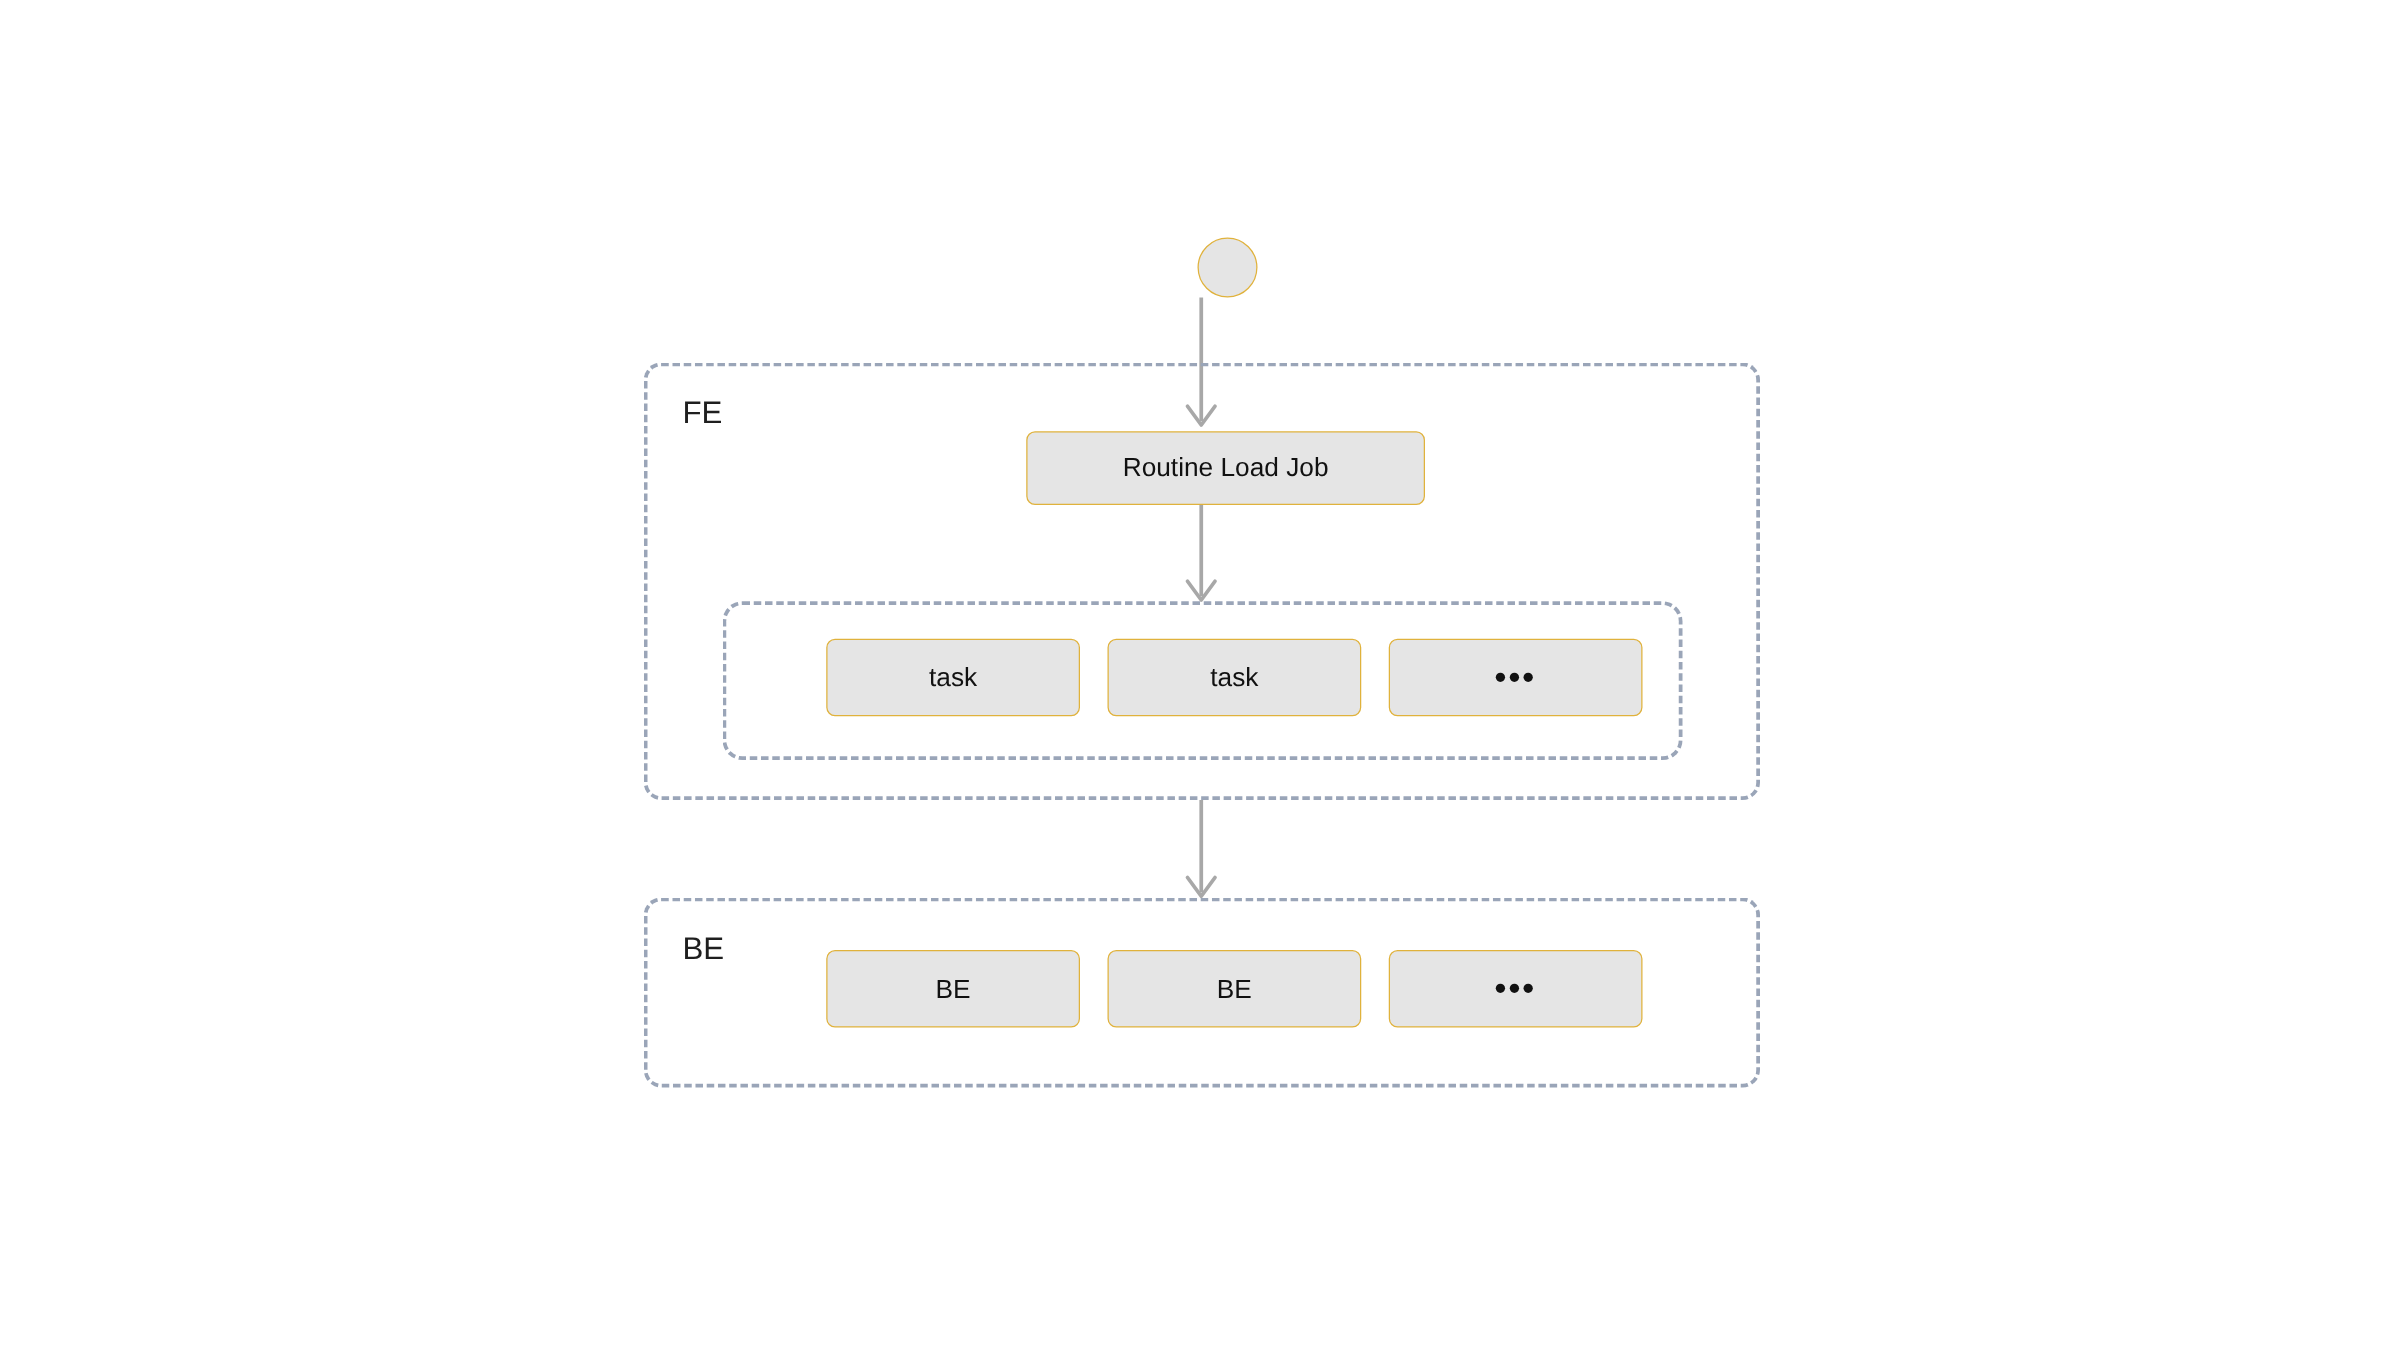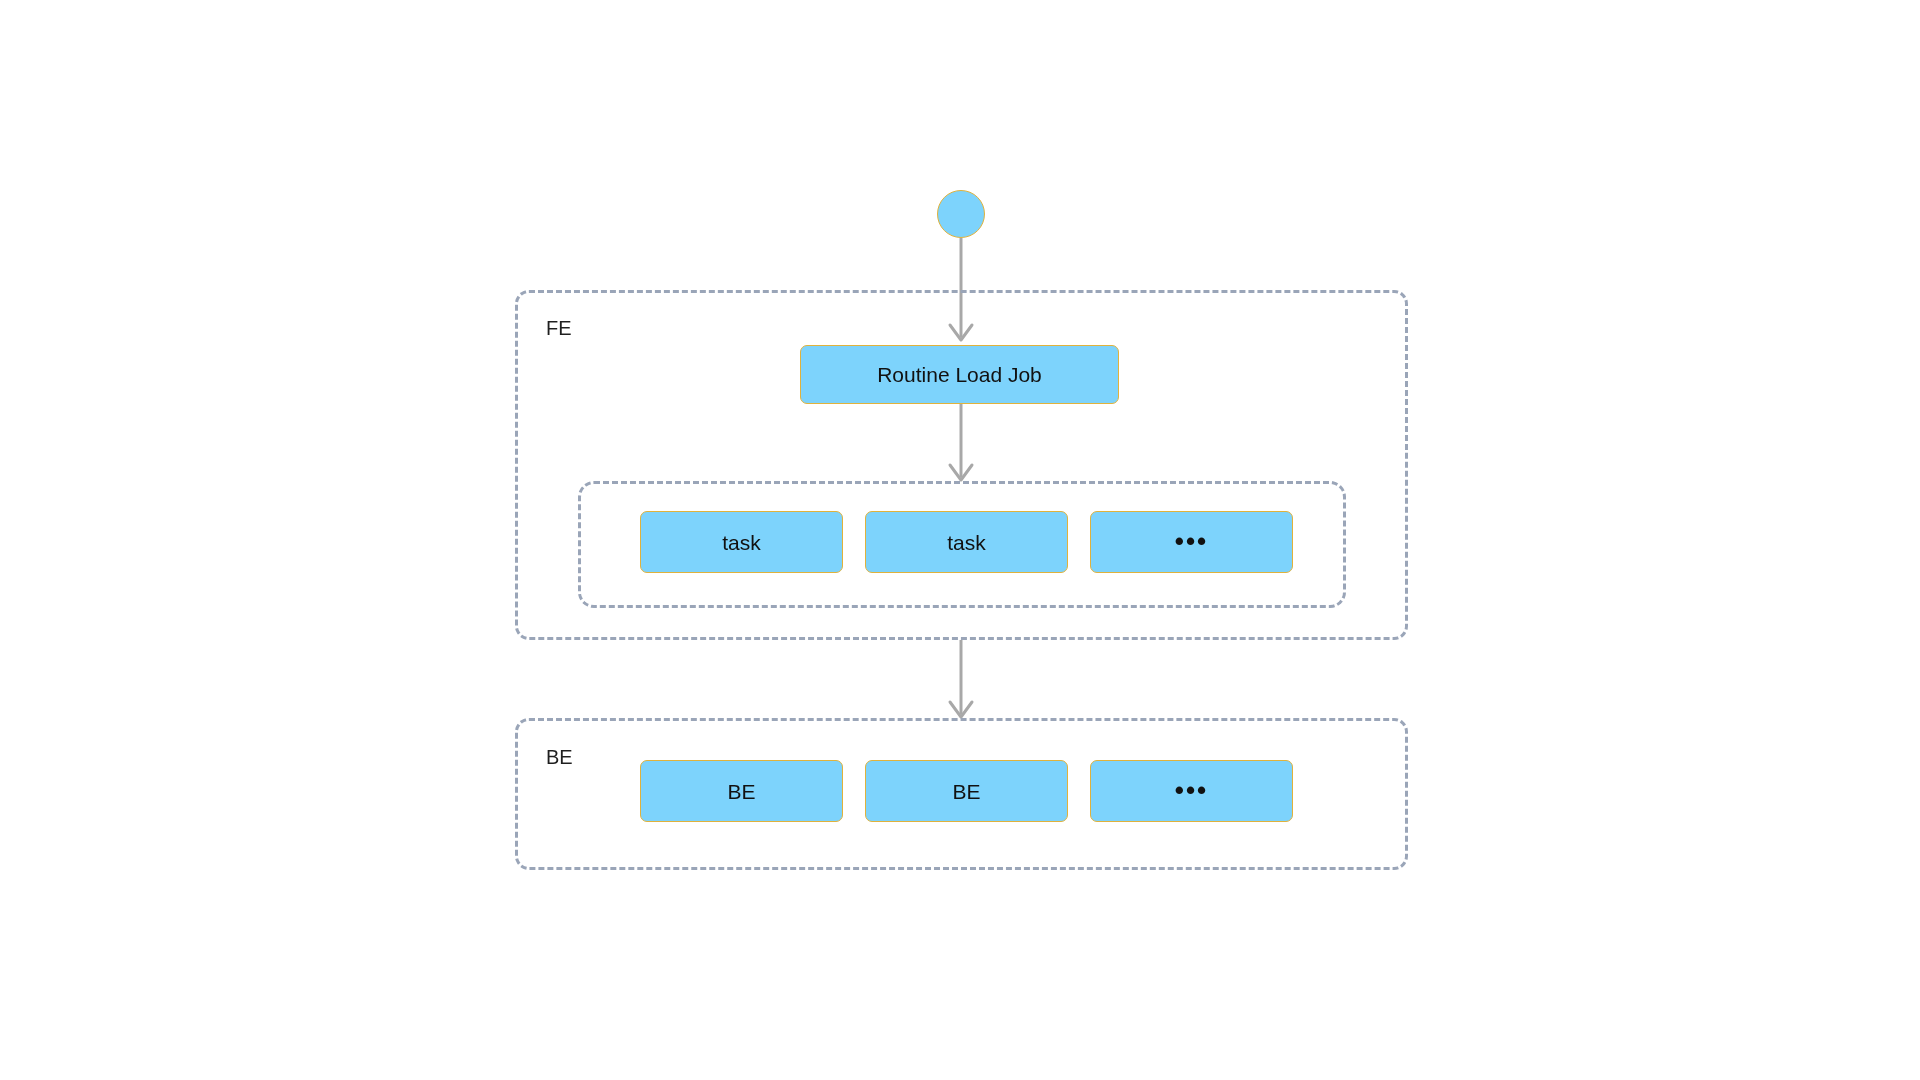--- a/index.html
+++ b/index.html
@@ -49,50 +49,51 @@
 
   #be-group {
     left: 515px;
     top: 718px;
     width: 893px;
     height: 152px;
   }
 
   .group-label {
     position: absolute;
-    font-size: 20px;
+    font-size: 25px;
     color: #1f1f1f;
     line-height: 1;
     white-space: nowrap;
   }
 
   #fe-label {
     left: 546px;
     top: 318px;
   }
 
   #be-label {
     left: 546px;
     top: 747px;
   }
 
   
   .node {
     position: absolute;
     box-sizing: border-box;
-    background: #7dd3fc;
+    background: #e5e5e5;
     border: 1.5px solid #e0b23c;
     border-radius: 7px;
     display: flex;
     align-items: center;
     justify-content: center;
     color: #111111;
     font-size: 21px;
     line-height: 1;
     white-space: nowrap;
+    margin-left: 21px;
   }
 
   #start-node {
     left: 937px;
     top: 190px;
     width: 48px;
     height: 48px;
     border-radius: 50%;
   }
 

